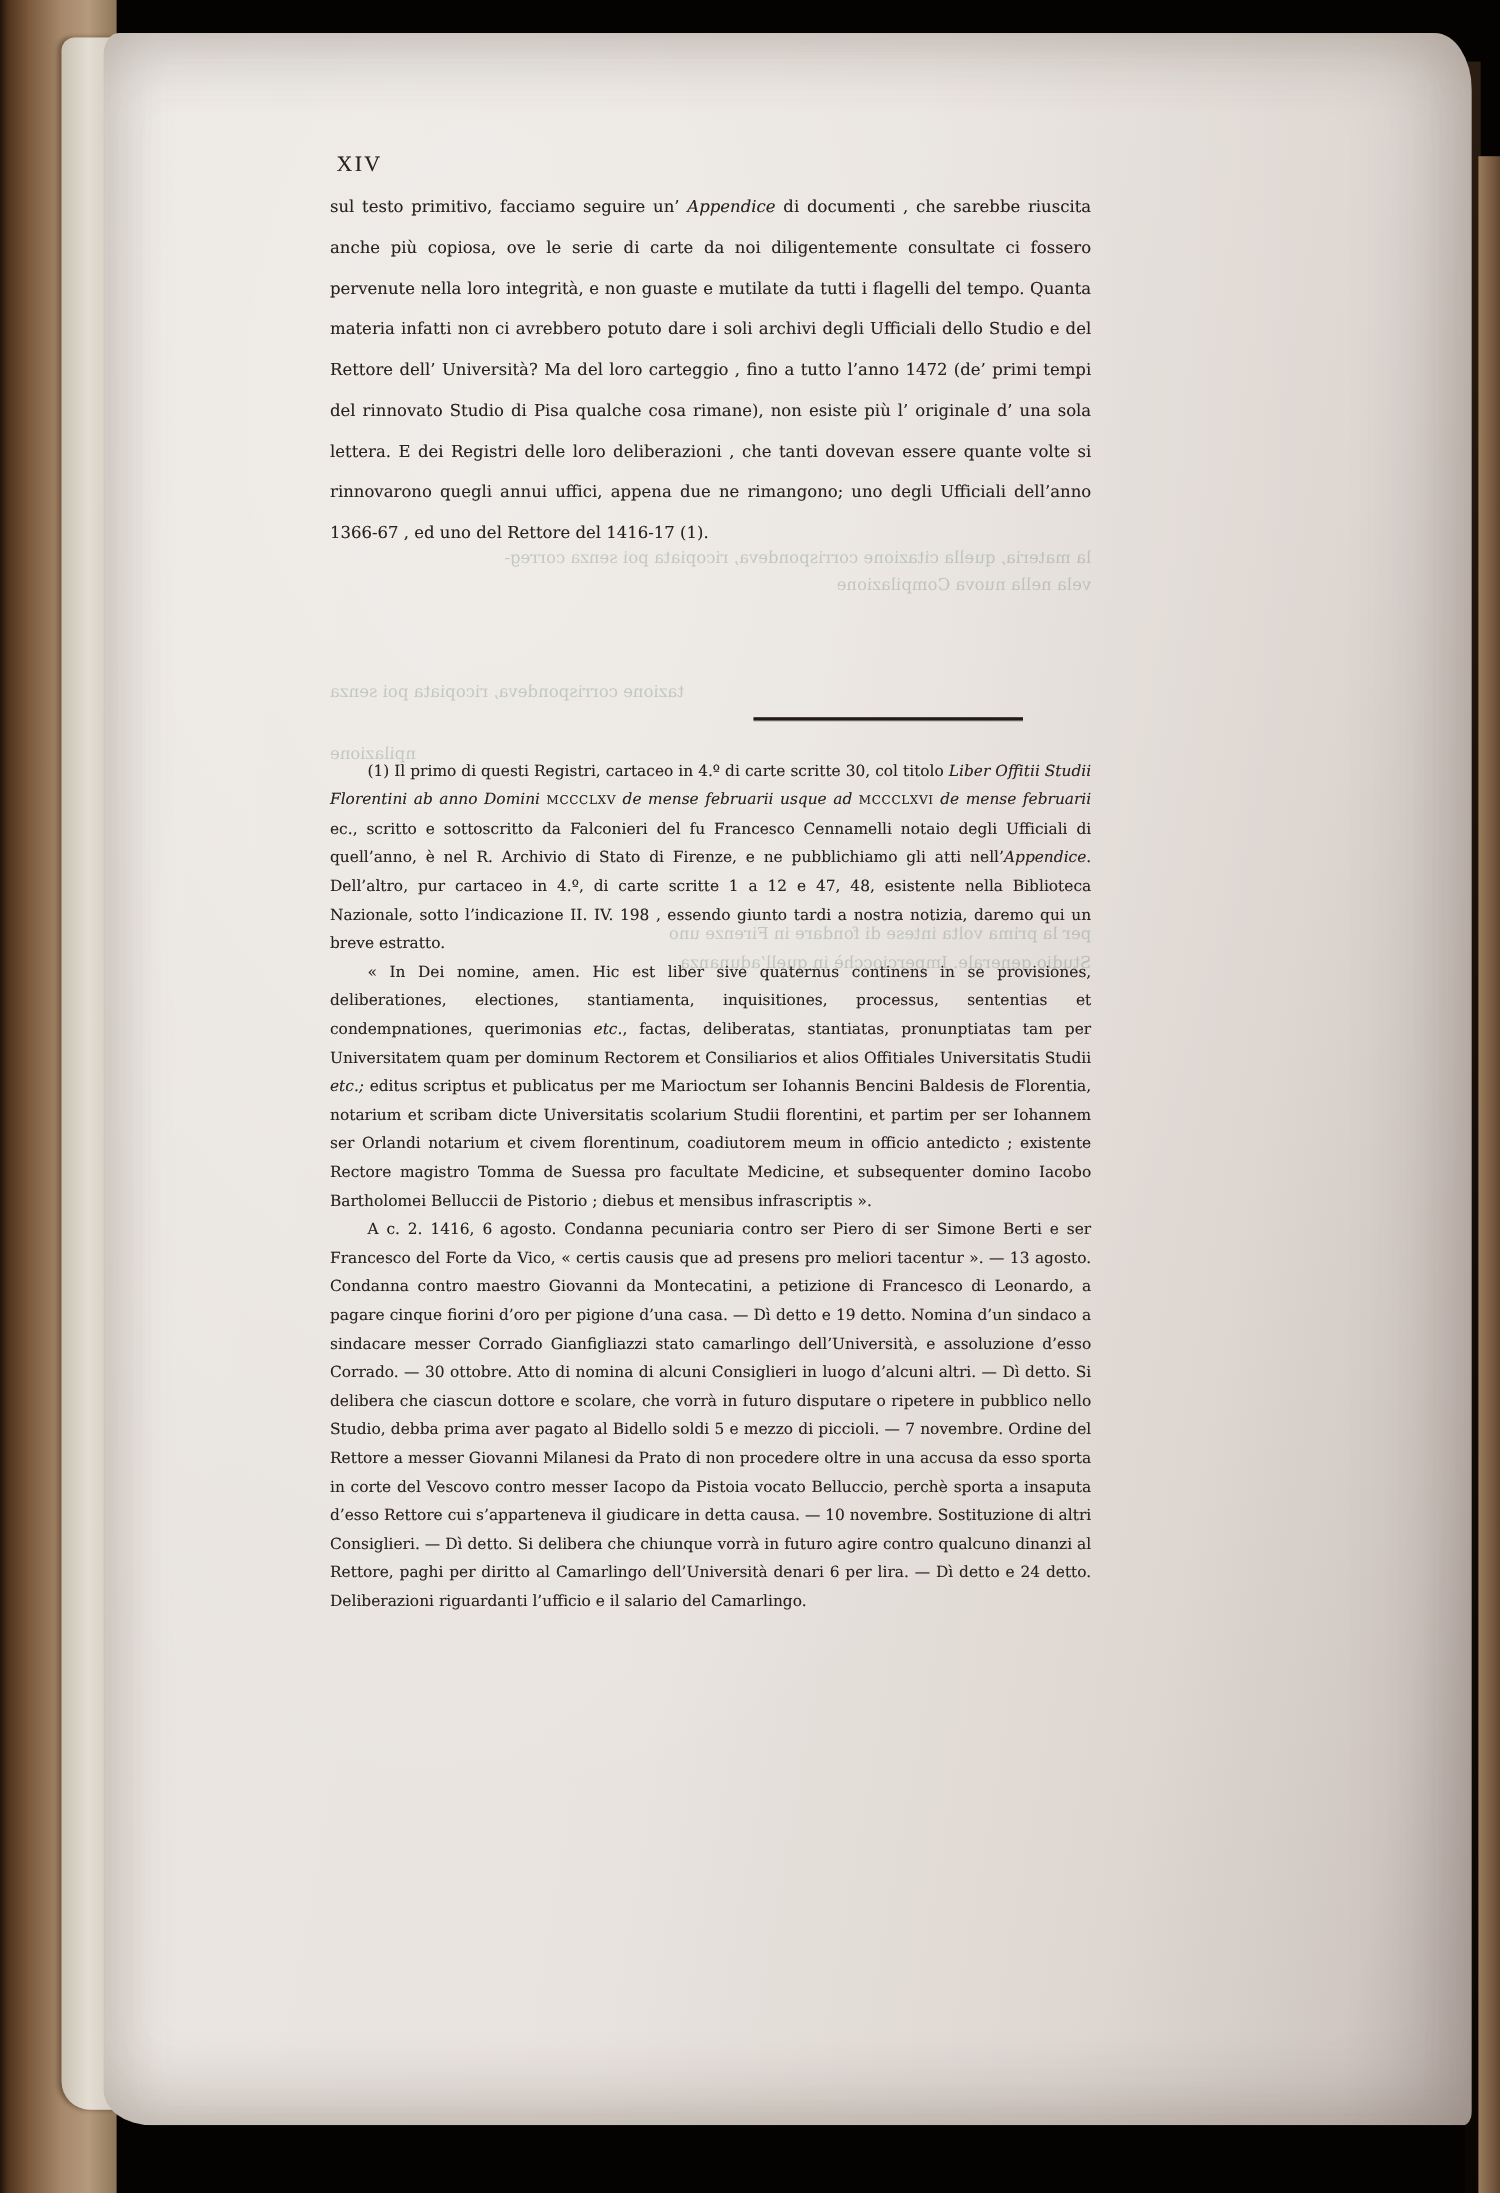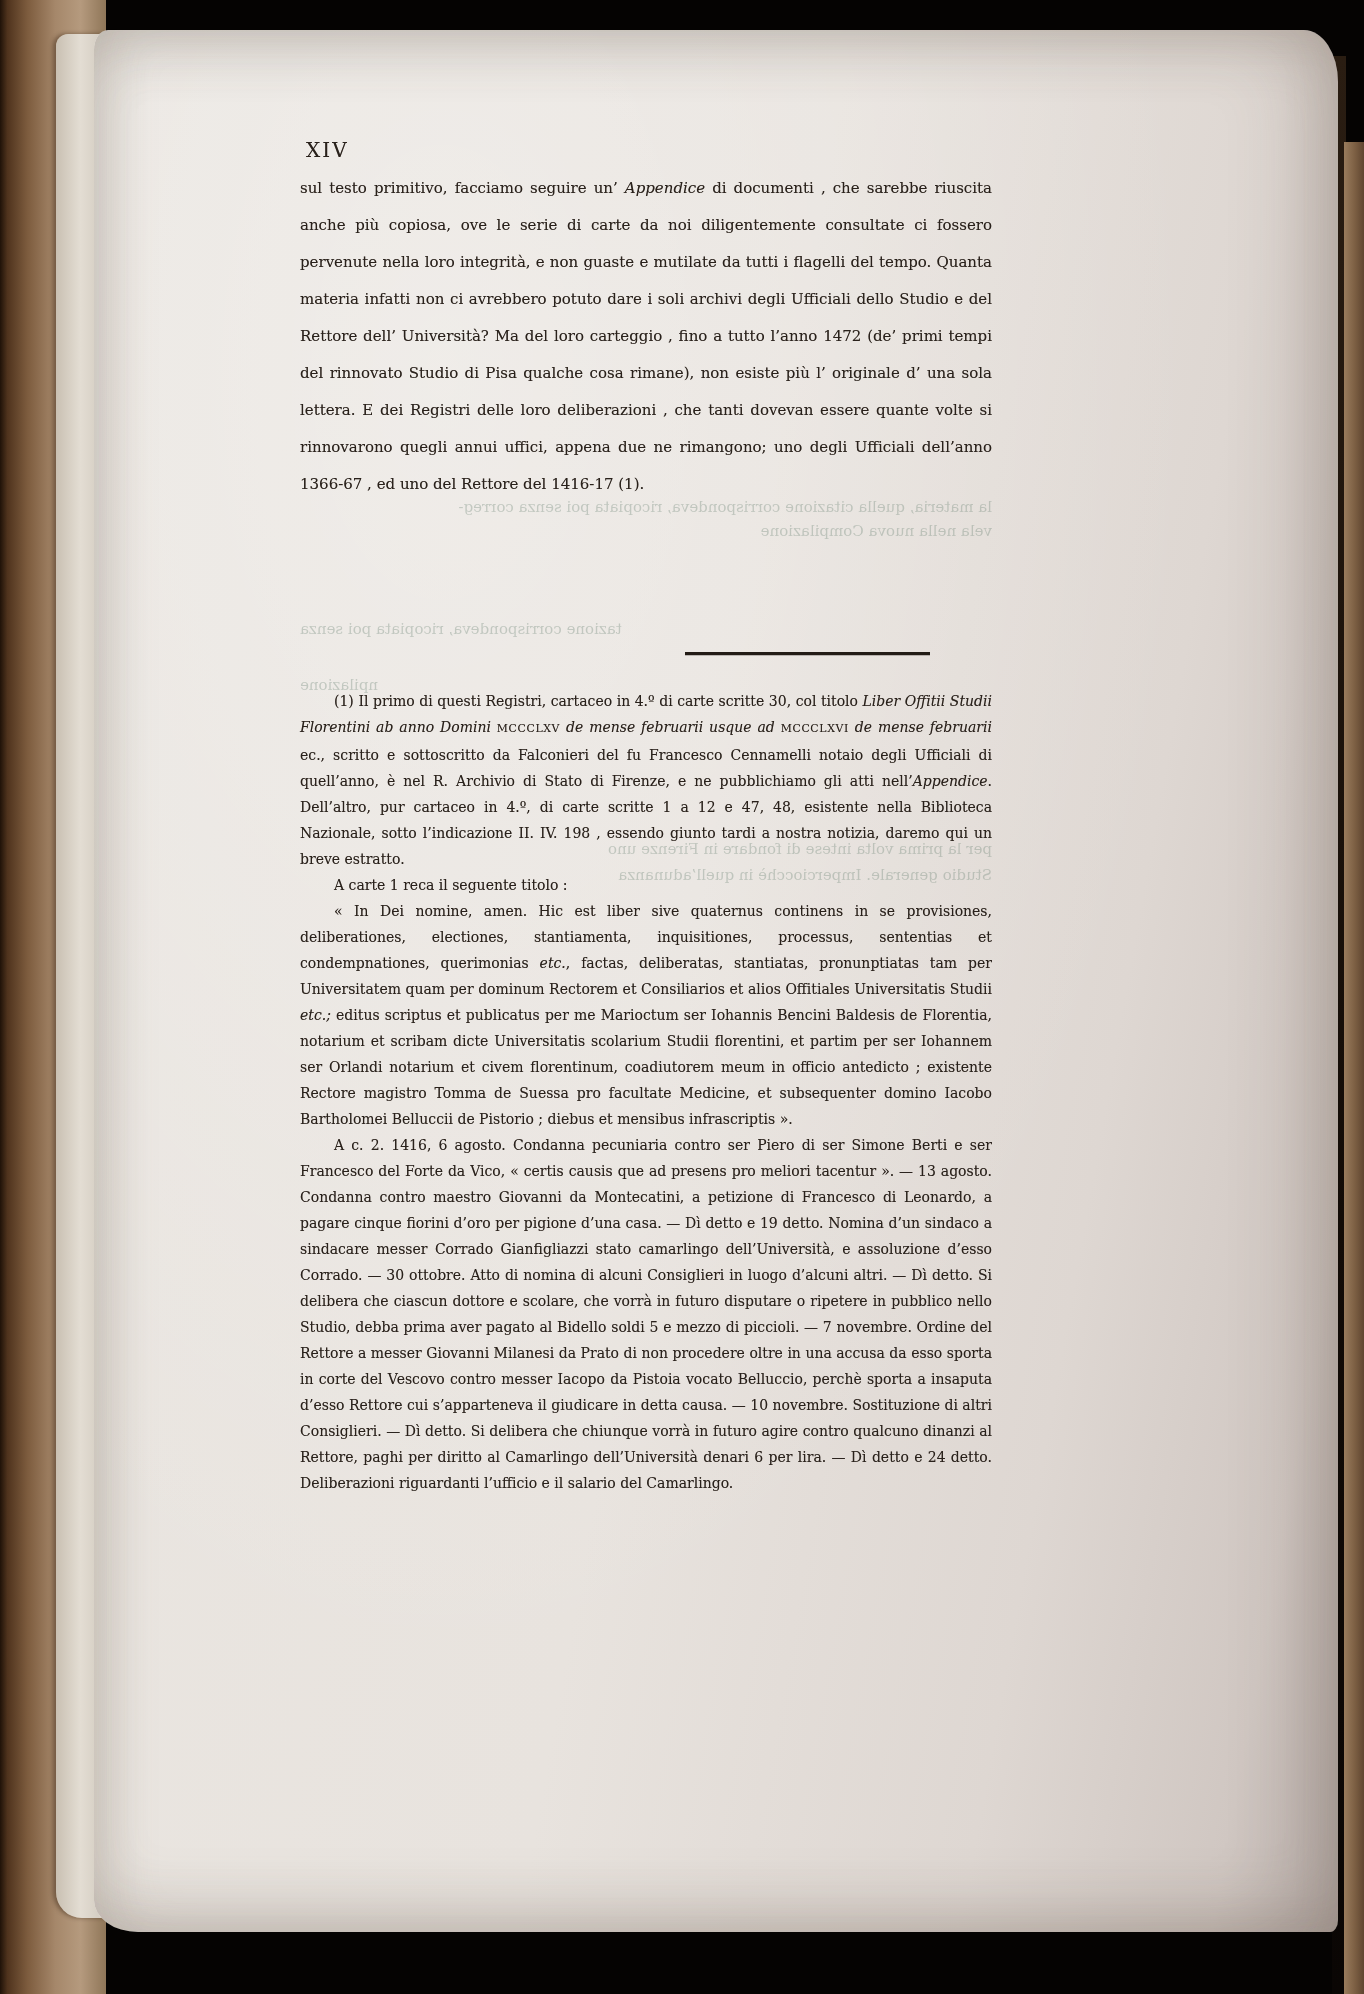--- a/index.html
+++ b/index.html
@@ -54,21 +54,21 @@
       inset 0 -32px 55px rgba(120,105,95,0.15),
       inset 30px 0 40px rgba(140,120,100,0.10);
     border-radius: 14px 34px 8px 44px / 20px 52px 12px 32px;
     z-index: 2;
   }
 
   
   .ink { color: #29211b; text-shadow: 0 0 0.5px rgba(40,30,20,0.35); }
 
   .running-head {
-    position: absolute; left: 206px; top: 106px; width: 692px; height: 30px; z-index: 3;
+    position: absolute; left: 206px; top: 106px; width: 692px; height: 30px; z-index: 3; font-family: Liberation Serif, serif;
   }
   .page-num {
     position: absolute; left: 6px; top: 2px;
     font-size: 20px; letter-spacing: 2px;
   }
   .head-title {
     display: block; text-align: center;
     font-size: 17px; letter-spacing: 9px; padding-left: 9px;
   }
 
@@ -130,18 +130,17 @@
   <div class="running-head ink">
     <span class="page-num">XIV</span>
   </div>
 
   <div class="main-text ink"><span>sul testo primitivo, facciamo seguire un’ </span><span class="run-i">Appendice</span><span> di documenti , che sarebbe riuscita anche più copiosa, ove le serie di carte da noi diligentemente consultate ci fossero pervenute nella loro integrità, e non guaste e mutilate da tutti i flagelli del tempo. Quanta materia infatti non ci avrebbero potuto dare i soli archivi degli Ufficiali dello Studio e del Rettore dell’ Università? Ma del loro carteggio , fino a tutto l’anno 1472 (de’ primi tempi del rinnovato Studio di Pisa qualche cosa rimane), non esiste più l’ originale d’ una sola lettera. E dei Registri delle loro deliberazioni , che tanti dovevan essere quante volte si rinnovarono quegli annui uffici, appena due ne rimangono; uno degli Ufficiali dell’anno 1366-67 , ed uno del Rettore del 1416-17 (1).</span></div>
 
   <div class="fn-rule"></div>
 
   <div class="footnotes ink">
     <p class="fn"><span>(1) Il primo di questi Registri, cartaceo in 4.º di carte scritte 30, col titolo </span><span class="run-i">Liber Offitii Studii Florentini ab anno Domini </span><span class="run-sc">MCCCLXV</span><span class="run-i"> de mense februarii usque ad </span><span class="run-sc">MCCCLXVI</span><span class="run-i"> de mense februarii</span><span> ec., scritto e sottoscritto da Falconieri del fu Francesco Cennamelli notaio degli Ufficiali di quell’anno, è nel R. Archivio di Stato di Firenze, e ne pubblichiamo gli atti nell’</span><span class="run-i">Appendice</span><span>. Dell’altro, pur cartaceo in 4.º, di carte scritte 1 a 12 e 47, 48, esistente nella Biblioteca Nazionale, sotto l’indicazione II. IV. 198 , essendo giunto tardi a nostra notizia, daremo qui un breve estratto.</span></p>
-    <p class="fn"><span>A carte 1 reca il seguente titolo :</span></p>
     <p class="fn"><span>« In Dei nomine, amen. Hic est liber sive quaternus continens in se provisiones, deliberationes, electiones, stantiamenta, inquisitiones, processus, sententias et condempnationes, querimonias </span><span class="run-i">etc.</span><span>, factas, deliberatas, stantiatas, pronunptiatas tam per Universitatem quam per dominum Rectorem et Consiliarios et alios Offitiales Universitatis Studii </span><span class="run-i">etc.;</span><span> editus scriptus et publicatus per me Marioctum ser Iohannis Bencini Baldesis de Florentia, notarium et scribam dicte Universitatis scolarium Studii florentini, et partim per ser Iohannem ser Orlandi notarium et civem florentinum, coadiutorem meum in officio antedicto ; existente Rectore magistro Tomma de Suessa pro facultate Medicine, et subsequenter domino Iacobo Bartholomei Belluccii de Pistorio ; diebus et mensibus infrascriptis ».</span></p>
     <p class="fn"><span>A c. 2. 1416, 6 agosto. Condanna pecuniaria contro ser Piero di ser Simone Berti e ser Francesco del Forte da Vico, « certis causis que ad presens pro meliori tacentur ». — 13 agosto. Condanna contro maestro Giovanni da Montecatini, a petizione di Francesco di Leonardo, a pagare cinque fiorini d’oro per pigione d’una casa. — Dì detto e 19 detto. Nomina d’un sindaco a sindacare messer Corrado Gianfigliazzi stato camarlingo dell’Università, e assoluzione d’esso Corrado. — 30 ottobre. Atto di nomina di alcuni Consiglieri in luogo d’alcuni altri. — Dì detto. Si delibera che ciascun dottore e scolare, che vorrà in futuro disputare o ripetere in pubblico nello Studio, debba prima aver pagato al Bidello soldi 5 e mezzo di piccioli. — 7 novembre. Ordine del Rettore a messer Giovanni Milanesi da Prato di non procedere oltre in una accusa da esso sporta in corte del Vescovo contro messer Iacopo da Pistoia vocato Belluccio, perchè sporta a insaputa d’esso Rettore cui s’apparteneva il giudicare in detta causa. — 10 novembre. Sostituzione di altri Consiglieri. — Dì detto. Si delibera che chiunque vorrà in futuro agire contro qualcuno dinanzi al Rettore, paghi per diritto al Camarlingo dell’Università denari 6 per lira. — Dì detto e 24 detto. Deliberazioni riguardanti l’ufficio e il salario del Camarlingo.</span></p>
   </div>
 
 </div>
 
 </body></html>

